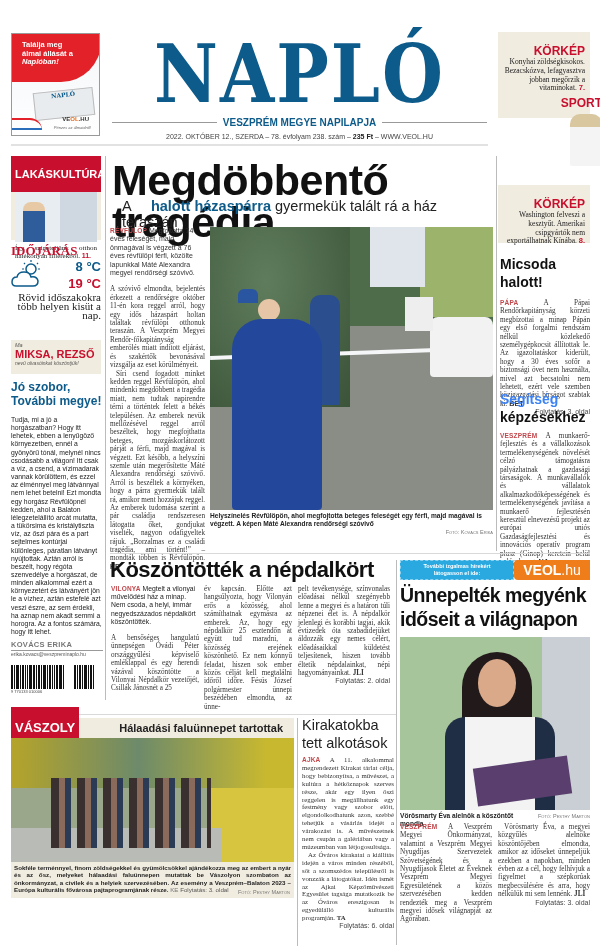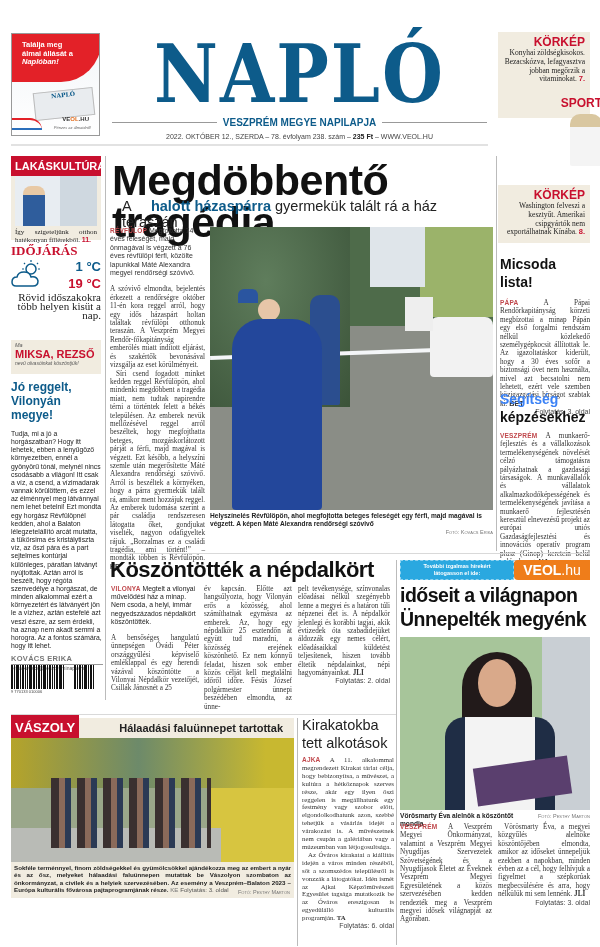--- a/index.html
+++ b/index.html
@@ -33,27 +33,27 @@
   #masthead { left: 112px; top: 28px; width: 375px; height: 90px; }
   #logo { position: absolute; left: 0; top: 0; width: 375px; text-align: center; font-family: "DejaVu Serif", serif; font-weight: bold; font-size: 70px; line-height: 80px; color: #0d5b8a; letter-spacing: 2px; transform: scaleY(1.15); transform-origin: top; }
   #subtitle-row { position: absolute; left: 0; top: 88px; width: 375px; height: 12px; display: flex; align-items: center; gap: 6px; }
   #subtitle-row .line { flex: 1; height: 1px; background: #999; }
   #subtitle { font-family: "Liberation Sans", sans-serif; font-weight: bold; font-size: 10px; color: #0d5b8a; white-space: nowrap; }
   #dateline { left: 112px; top: 133px; width: 375px; text-align: center; font-family: "Liberation Sans", sans-serif; font-size: 7px; color: #444; }
   #dateline b { color: #222; }
   #date-rule { left: 11px; top: 144px; width: 477px; height: 2px; background: #e2e2e2; }
 
   
-  .teaser-box { background: #f1ece0; padding: 3px 5px; text-align: right; }
+  .teaser-box { background: #f1ece0; padding: 12px 5px; text-align: right; }
   .teaser-head { font-family: "Liberation Sans", sans-serif; font-weight: bold; font-size: 12px; color: #c8102e; text-align: right; line-height: 14px; }
   .teaser-text { font-family: "Liberation Serif", serif; font-size: 7.5px; line-height: 8.8px; color: #222; text-align: right; }
   .pg { color: #c8102e; font-weight: bold; font-family: "Liberation Sans", sans-serif; }
 
   
-  .red-label { background: #c8102e; color: #fff; font-family: "Liberation Sans", sans-serif; font-weight: bold; font-size: 11.5px; padding: 4px 4px; display: inline-block; }
+  .red-label { background: #c8102e; color: #fff; font-family: "Liberation Sans", sans-serif; font-weight: bold; font-size: 11.5px; padding: 12px 4px; display: inline-block; }
   .weather-head { font-family: Liberation Serif, serif; font-weight: bold; font-size: 13px; color: #c8102e; }
   .temp { font-family: "Liberation Sans", sans-serif; font-weight: bold; font-size: 13px; text-align: right; }
   .big-head { font-family: "Liberation Sans", sans-serif; font-weight: bold; color: #111; letter-spacing: -0.5px; }
 
   .vsep { background: #bbb; width: 1px; }
   .barcode { display: flex; height: 24px; gap: 1px; }
   .barcode i { display: block; background: #111; }
 </style>
 </head>
 <body>
@@ -115,34 +115,34 @@
     <circle cx="20" cy="10" r="5" fill="none" stroke="#0d5b8a" stroke-width="1.5"></circle>
     <g stroke="#0d5b8a" stroke-width="1.2">
         <line x1="20" y1="1" x2="20" y2="3"></line>
         <line x1="27" y1="4" x2="26" y2="5"></line>
         <line x1="29" y1="10" x2="27" y2="10"></line>
         <line x1="13" y1="4" x2="14" y2="5"></line>
         <line x1="11" y1="10" x2="13" y2="10"></line>
       </g>
     <path d="M5 27 Q1 27 1 23 Q1 18 6 18 Q7 13 13 13 Q19 13 20 18 Q26 17 27 22 Q27 27 22 27 Z" fill="#fff" stroke="#0d5b8a" stroke-width="1.5"></path>
   </svg>
-  <div class="temp blue">1 °C</div>
+  <div class="temp blue">8 °C</div>
   <div class="temp red" style="margin-top:2px;">19 °C</div>
   <div class="serif" style="font-size:11px; line-height:9px; text-align:right; margin-top:2px;">Rövid időszakokra több helyen kisüt a nap.</div>
 </div>
 
 <div class="abs" style="left:11px; top:340px; width:90px; height:34px; background:#f1ece0; padding:2px 4px;">
   <div class="sans" style="font-size:5.5px; font-style:italic; color:#555;">Ma</div>
   <div class="sans red" style="font-size:11px; font-weight:bold; line-height:12px;">MIKSA, REZSŐ</div>
   <div class="sans" style="font-size:5px; font-style:italic; color:#555;">nevű olvasóinkat köszöntjük!</div>
 </div>
 
 <div class="abs" style="left:11px; top:380px; width:92px;">
-  <div class="sans blue" style="font-size:12px; font-weight:bold; line-height:14px;">Jó reggelt,</div>
-  <div class="sans blue" style="font-size:12px; font-weight:bold; line-height:14px;">Vilonyán megye!</div>
+  <div class="sans blue" style="font-size:12px; font-weight:bold; line-height:14px;">Jó szobor,</div>
+  <div class="sans blue" style="font-size:12px; font-weight:bold; line-height:14px;">További megye!</div>
   <div class="sans" style="font-size:6.8px; line-height:8.15px; color:#222; margin-top:8px;">Tudja, mi a jó a horgászatban? Hogy itt lehetek, ebben a lenyűgöző környezetben, ennél a gyönyörű tónál, melynél nincs csodásabb a világon! Itt csak a víz, a csend, a vízimadarak vannak körülöttem, és ezzel az élménnyel meg látvánnyal nem lehet betelni! Ezt mondta egy horgász Révfülöpnél kedden, ahol a Balaton lélegzetelállító arcát mutatta, a tükörsima és kristálytiszta víz, az őszi pára és a part sejtelmes kontúrjai különleges, páratlan látványt nyújtottak. Aztán arról is beszélt, hogy régóta szenvedélye a horgászat, de minden alkalommal ezért a környezetért és látványért jön le a vízhez, aztán estefelé azt veszi észre, az sem érdekli, ha aznap nem akadt semmi a horogra. Az a fontos számára, hogy itt lehet.</div>
   <div class="sans" style="font-size:7.5px; font-weight:bold; color:#777; margin-top:4px; letter-spacing:0.3px; border-bottom:1px solid #999; padding-bottom:1px;">KOVÁCS ERIKA</div>
   <div class="sans" style="font-size:5px; color:#555;">erika.kovacs@veszpreminaplo.hu</div>
 </div>
 
 <div class="abs" style="left:11px; top:665px; width:90px;">
   <div class="barcode">
     <i style="width:2px"></i>
       <i style="width:1px"></i>
       <i style="width:3px"></i>
@@ -200,21 +200,21 @@
   <div class="abs" style="left:28px; top:62px; width:20px; height:14px; background:#2a55a0; border-radius:6px 6px 0 0;"></div>
   <div class="abs" style="left:48px; top:72px; width:22px; height:22px; background:#e7c6a8; border-radius:50%;"></div>
   <div class="abs" style="left:22px; top:92px; width:90px; height:191px; background:#23479b; border-radius:30px 30px 4px 4px;"></div>
 </div>
 <div class="abs caption" style="left:210px; top:512px; width:283px;">Helyszínelés Révfülöpön, ahol megfojtotta beteges feleségét egy férfi, majd magával is végzett. A képen Máté Alexandra rendőrségi szóvivő</div>
 <div class="abs photo-credit" style="left:400px; top:529px; width:93px; text-align:right;">Fotó: Kovács Erika</div>
 
 <div class="abs vsep" style="left:496px; top:156px; height:395px;"></div>
 
 <div class="abs" style="left:500px; top:255px; width:90px;">
-  <div class="sans" style="font-size:14px; font-weight:bold; color:#111; line-height:18px;">Micsoda lista!</div>
+  <div class="sans" style="font-size:14px; font-weight:bold; color:#111; line-height:18px;">Micsoda halott!</div>
   <div class="body-text" style="margin-top:8px;"><span class="lead-tag">PÁPA</span><span> A Pápai Rendőrkapitányság körzeti megbízottai a minap Pápán egy első forgalmi rendszám nélkül közlekedő személygépkocsit állítottak le. Az igazoltatáskor kiderült, hogy a 30 éves sofőr a biztonsági övet nem használta, mivel azt becsatolni nem lehetett, ezért vele szemben közigazgatási bírságot szabtak ki.</span> <b class="sans">BET</b></div>
   <div class="cont">Folytatás: 3. oldal</div>
 </div>
 
 <div class="abs" style="left:500px; top:390px; width:90px;">
   <div class="sans" style="font-size:14px; font-weight:bold; color:#3b82f6; line-height:18px;">Segítség</div>
   <div class="sans" style="font-size:14px; font-weight:bold; color:#111; line-height:18px;">képzésekhez</div>
   <div class="body-text" style="margin-top:6px;"><span class="lead-tag">VESZPRÉM</span><span> A munkaerő-fejlesztés és a vállalkozások termelékenységének növelését célzó támogatásra pályázhatnak a gazdasági társaságok. A munkavállalók és vállalatok alkalmazkodóképességének és termelékenységének javítása a munkaerő fejlesztésén keresztül elnevezésű projekt az európai uniós Gazdaságfejlesztési és innovációs operatív program plusz (Ginop) keretein belül valósul meg.</span> <b class="sans">NA</b></div>
   <div class="cont">Folytatás: 2. oldal</div>
 </div>
@@ -236,22 +236,22 @@
   <div style="flex:1; background:#2aa8e0; border:1px dashed #8fd2f0; color:#fff; font-family:'Liberation Sans',sans-serif; font-weight:bold; font-size:5.5px; text-align:center; line-height:7px; padding-top:2px;">
     <div>További izgalmas hírekért</div>
     <div>látogasson el ide:</div>
   </div>
   <div style="width:76px; background:#ef7d1a; color:#fff; font-family:'Liberation Sans',sans-serif; font-size:14px; line-height:20px; text-align:center; border-radius:4px 0 0 4px;"><b>VEOL</b><span>.hu</span></div>
 </div>
 
 <div class="abs vsep" style="left:396px; top:560px; height:385px;"></div>
 
 <div class="abs big-head" style="left:400px; top:583px; width:195px; font-size:19.5px; line-height:24px;">
+  <div>Ünnepelték megyénk</div>
   <div>időseit a világnapon</div>
-  <div>Ünnepelték megyénk</div>
 </div>
 <div class="abs" style="left:400px; top:637px; width:190px; height:173px; background:linear-gradient(90deg,#a7c59a 0 75%,#c9cfd4 75% 100%); overflow:hidden;">
   <div class="abs" style="left:62px; top:15px; width:70px; height:80px; background:#221a1a; border-radius:35px 35px 10px 10px;"></div>
   <div class="abs" style="left:78px; top:22px; width:38px; height:48px; background:#d9a98a; border-radius:50%;"></div>
   <div class="abs" style="left:45px; top:80px; width:110px; height:100px; background:linear-gradient(90deg,#1f2d45 0 18%,#f3f3f3 18% 82%,#1f2d45 82% 100%); border-radius:20px 20px 0 0;"></div>
   <div class="abs" style="left:75px; top:125px; width:95px; height:38px; background:#5a3f6e; transform:rotate(-8deg);"></div>
 </div>
 <div class="abs caption" style="left:400px; top:812px; width:130px;">Vörösmarty Éva alelnök a köszöntőt mondja</div>
 <div class="abs photo-credit" style="left:530px; top:813px; width:60px; text-align:right;">Fotó: Pesthy Márton</div>
 <div class="abs body-text" style="left:400px; top:823px; width:92px;"><span class="lead-tag">VESZPRÉM</span><span> A Veszprém Megyei Önkormányzat, valamint a Veszprém Megyei Nyugdíjas Szervezetek Szövetségének és a Nyugdíjasok Életet az Éveknek Veszprém Megyei Egyesületének a közös szervezésében kedden rendezték meg a Veszprém megyei idősek világnapját az Agórában.</span></div>

